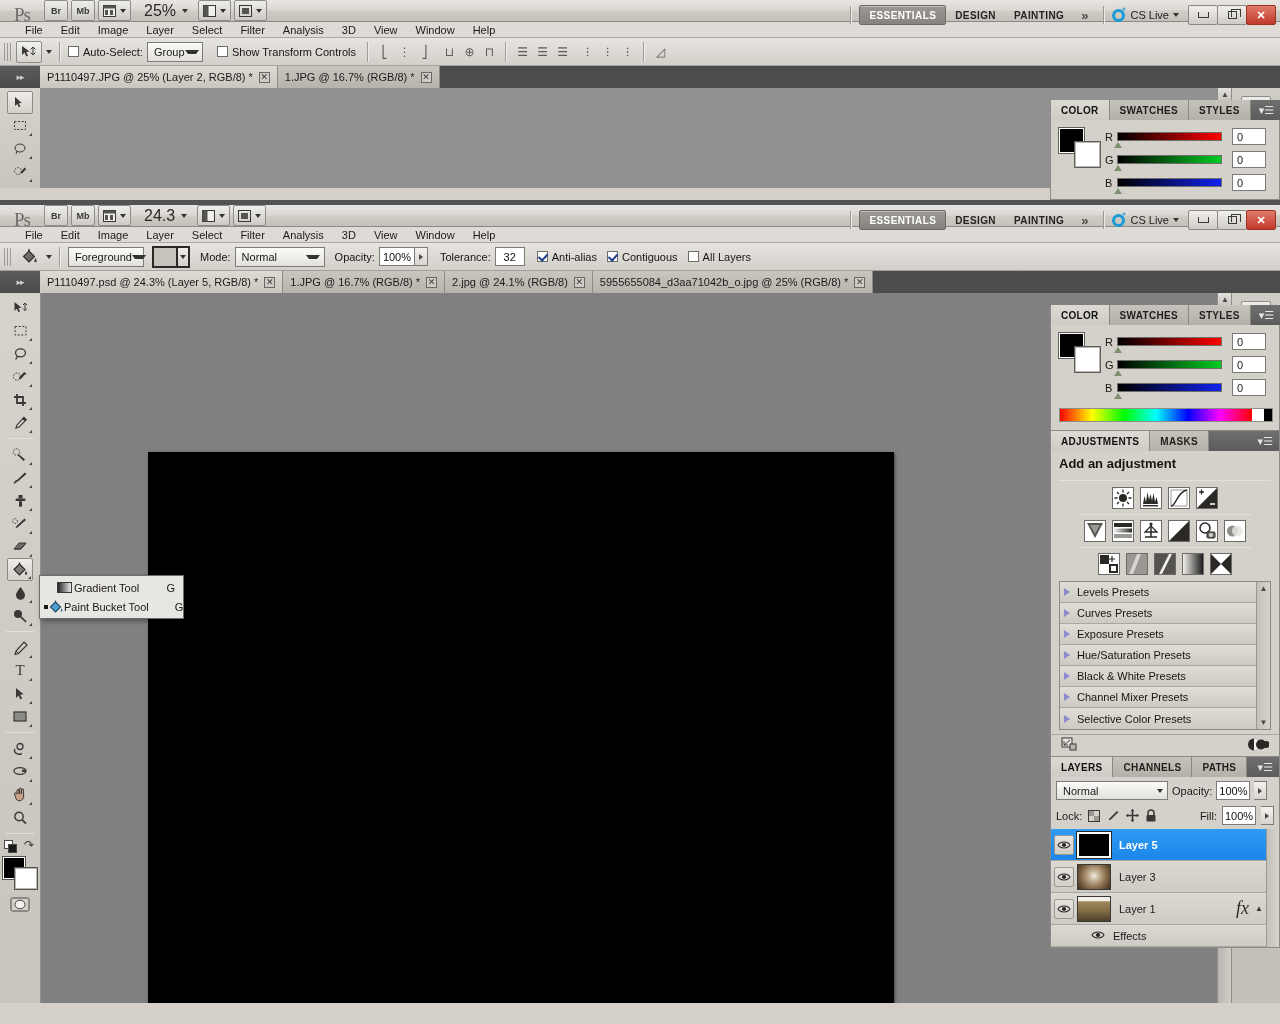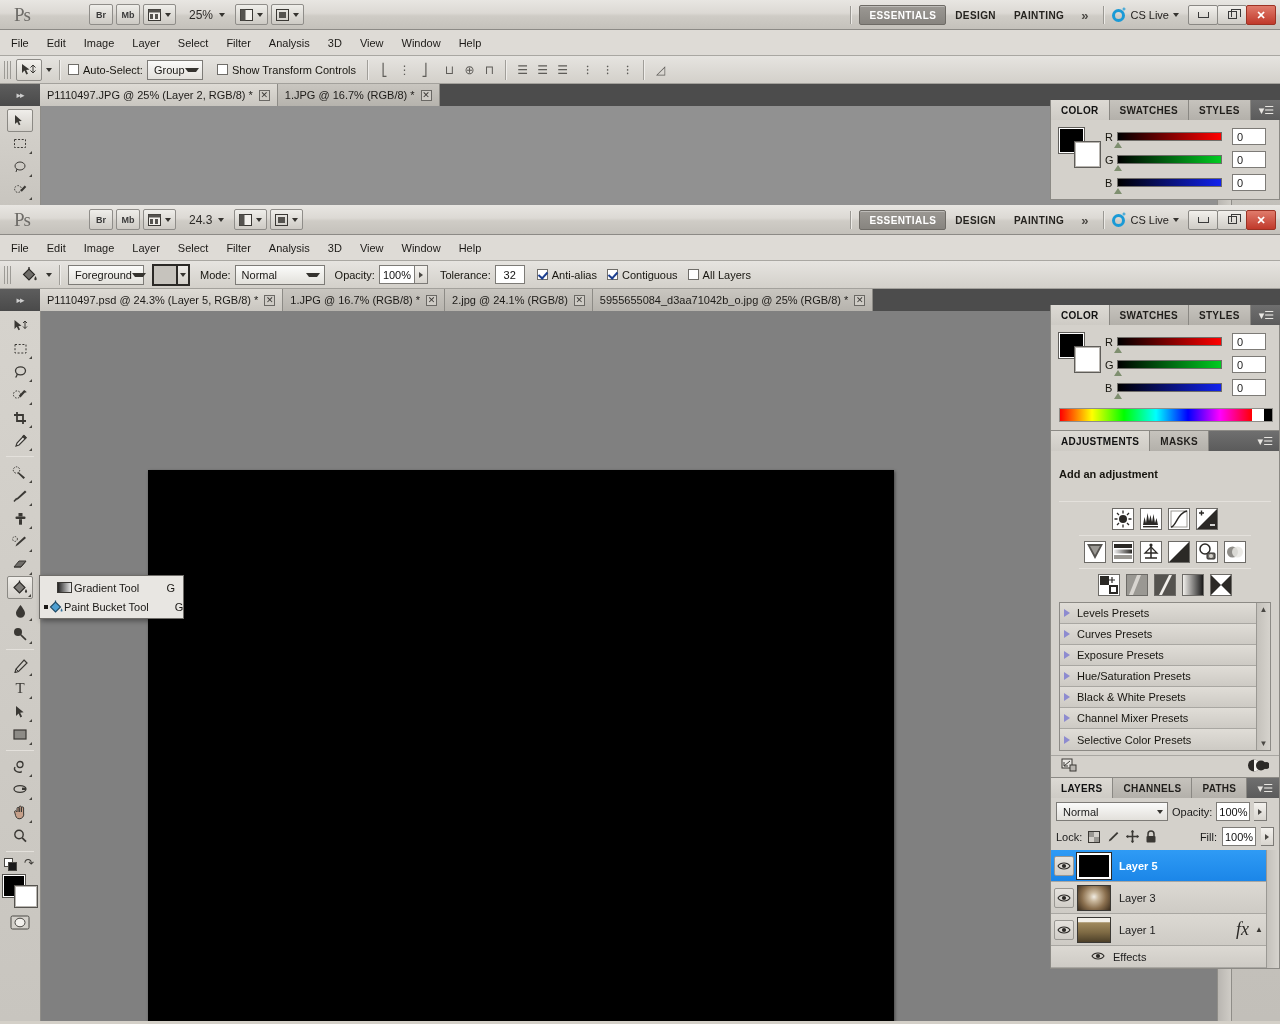--- a/index.html
+++ b/index.html
@@ -9,39 +9,39 @@
     font-size:11px;
     background:#535353;
     color:#1a1a1a;
     -webkit-font-smoothing:none;
   }
   .app { position:relative; width:1280px; height:1024px; }
 
   
   .win { position:absolute; left:0; width:1280px; background:#d4d0c8; }
   .titlebar {
-    height:30px; position:relative;
+    height:22px; position:relative;
     background:linear-gradient(to bottom,#e8e6e2 0%,#dcd9d4 45%,#cfccc6 55%,#c4c1bb 100%);
     border-bottom:1px solid #8c8a86;
-    display:flex; gap:45px;
+    display:flex; 
   }
   .ps-logo {
     width:44px; height:30px; display:flex; align-items:center; justify-content:center;
     font-family:"Liberation Serif", serif; font-size:19px; color:#6e6c68; letter-spacing:-1px;
   }
   .tb-btn {
     height:21px; min-width:24px; margin-right:3px;
     border:1px solid #8f8d89; border-radius:2px;
     background:linear-gradient(to bottom,#efeeea,#cdcac4);
     display:flex; align-items:center; justify-content:center;
     font-size:9px; font-weight:bold; color:#3a3a3a; padding:0 4px;
   }
   .tb-group { display:flex; align-items:center; margin-right:6px; }
   .arw { width:0;height:0;border-left:3.5px solid transparent;border-right:3.5px solid transparent;border-top:4px solid #35332f; margin-left:4px;}
-  .zoomlbl { font-size:12px; color:#2c2a27; padding:0 2px 0 10px; }
+  .zoomlbl { font-size:16px; color:#2c2a27; padding:0 2px 0 10px; }
 
   .ws-area { position:absolute; right:0; top:0; height:30px; display:flex; align-items:center; }
   .ws-sep { width:2px; height:18px; border-left:1px solid #9a9893; border-right:1px solid #eceae6; margin:0 7px; }
   .ws-btn {
     height:20px; padding:0 9px; display:flex; align-items:center;
     font-size:10px; font-weight:bold; letter-spacing:0.4px; color:#25231f;
     border-radius:2px;
   }
   .ws-btn.active { background:linear-gradient(to bottom,#9b9893,#87847f); color:#fff; border:1px solid #6e6b66;
       box-shadow:inset 0 1px 0 rgba(255,255,255,.35); }
@@ -53,21 +53,21 @@
   .wbtns { display:flex; margin:0 4px 0 10px; }
   .wbtn { width:30px;height:20px;border:1px solid #8a8884;border-radius:2px;
      background:linear-gradient(to bottom,#f2f0ec,#cfccc6); display:flex;align-items:center;justify-content:center;
      margin-left:-1px;}
   .wbtn.close { background:linear-gradient(to bottom,#e07b6b,#c0392b); border-color:#9c3224; color:#fff; font-weight:bold; font-size:11px;}
   .wb-min { width:11px;height:6px;border:1px solid #3a3a3a; border-top:none;}
   .wb-max { width:9px;height:8px;border:1.5px solid #3a3a3a; position:relative;}
   .wb-max:after{content:"";position:absolute;left:2px;top:-3px;width:8px;height:7px;border:1.5px solid #3a3a3a;border-bottom:none;}
 
   
-  .menubar { height:26px; background:#dedbd6; border-bottom:1px solid #a9a7a2; display:flex; align-items:center; padding-left:2px;}
+  .menubar { height:16px; background:#dedbd6; border-bottom:1px solid #a9a7a2; display:flex; align-items:center; padding-left:16px;}
   .menu-item { padding:0 9px; line-height:20px; font-size:11px; color:#1c1a17; }
 
   
   .optbar { height:28px; background:linear-gradient(to bottom,#e6e4e0,#d3d0ca);
       border-bottom:1px solid #a3a19c; display:flex; align-items:center; padding-left:4px; position:relative;}
   .grip { width:8px; height:18px; margin-right:4px;
      background-image:repeating-linear-gradient(to right,#9c9a95 0 1px,transparent 1px 3px);
      background-size:3px 100%; }
   .opt-tool { width:26px;height:22px; border:1px solid #8e8c88; border-radius:2px;
      background:linear-gradient(to bottom,#f3f1ed,#d6d3cd); display:flex;align-items:center;justify-content:center;}
@@ -146,21 +146,21 @@
   .sl-thumb { position:absolute; left:-4px; top:9px; width:0;height:0;
      border-left:4.5px solid transparent;border-right:4.5px solid transparent;border-bottom:6px solid #7e8f6f;}
   .sl-val { margin-left:10px; width:34px;height:17px; border:1px solid #7d7b77; background:#fff;
      display:flex;align-items:center; padding-left:4px; font-size:11px;}
   .ramp { height:14px; margin:4px 6px 0 8px; border:1px solid #8f8d88; display:flex;}
   .ramp .grad{flex:1;background:linear-gradient(to right,#ff0000,#ffff00,#00ff00,#00ffff,#0000ff,#ff00ff,#ff0000);}
   .ramp .wh{width:12px;background:#fff;}
   .ramp .bk{width:8px;background:#000;}
 
   
-  .adj-title { font-size:11px; font-weight:bold; color:#17150f; padding:5px 8px 20px;margin-top:12px;}
+  .adj-title { font-size:13px; font-weight:bold; color:#17150f; padding:5px 8px 8px;}
   .adj-hr { height:1px; background:#a9a7a2; margin:1px 8px 6px; border-bottom:1px solid #e4e1dc;}
   .adj-grid { display:flex; justify-content:center; gap:6px; margin-bottom:4px;}
   .adj-ic { width:22px;height:22px; border:1px solid #6d6b67; background:#fff; position:relative; overflow:hidden;}
   .presets { margin:6px 8px 4px; border:1px solid #8c8a85; background:#cfccc6; display:flex;}
   .preset-list { flex:1; }
   .preset-row { height:21px; display:flex; align-items:center; border-bottom:1px solid #a9a7a2;
      background:linear-gradient(to bottom,#e0ddd7,#cdcac4); font-size:11px; color:#17150f; padding-left:4px;}
   .preset-row:last-child{border-bottom:none;}
   .ptri { width:0;height:0;border-top:4.5px solid transparent;border-bottom:4.5px solid transparent;
      border-left:6px solid #8d8bd0; margin-right:7px;}

